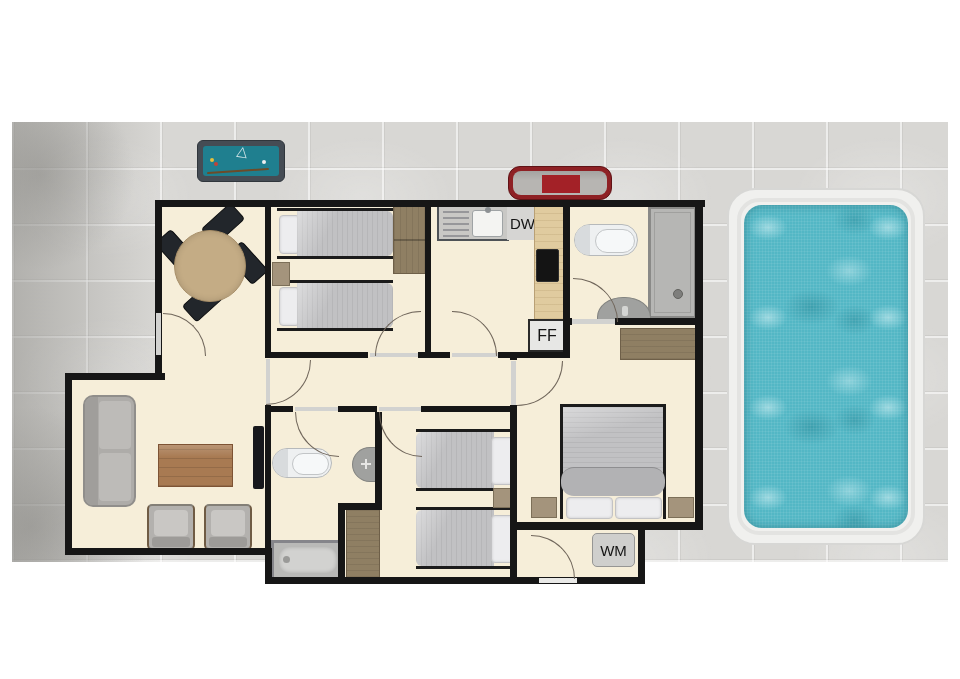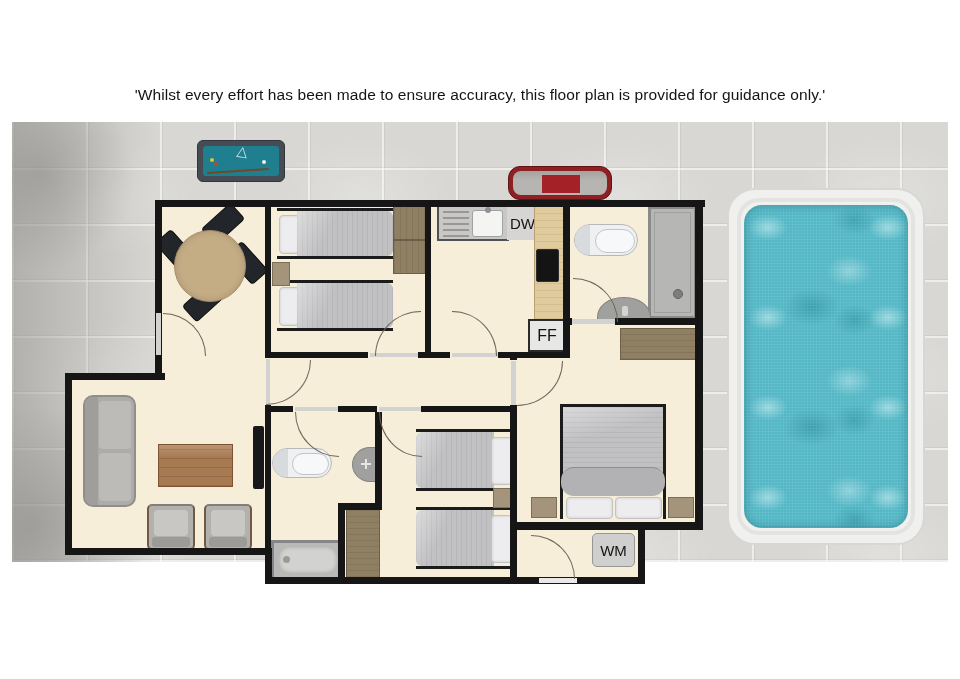--- a/index.html
+++ b/index.html
@@ -44,21 +44,20 @@
             font-size:15px;color:#141414;box-sizing:border-box;}
   .toilet{position:absolute;background:#eef0f1;border:1.5px solid #b6b9bb;border-radius:16px;box-sizing:border-box;}
   .cistern{position:absolute;left:0;top:0;bottom:0;width:15px;background:#d8dbdd;border-radius:14px 0 0 14px;}
   .graybasin{position:absolute;background:#a0a19f;border:1px solid #838481;box-sizing:border-box;}
 </style>
 </head>
 <body>
 
 <div id="canvas">
 
-  <div class="disclaimer">'Whilst every effort has been made to ensure accuracy, this floor plan is provided for guidance only.'</div>
 
   <div class="patio"></div>
 
   <div class="abs" style="left:727px;top:188px;width:198px;height:357px;background:#f0f0ee;border:2px solid #d7d7d5;border-radius:28px;box-sizing:border-box;">
     <div class="abs" style="left:8px;top:8px;width:178px;height:337px;border:4px solid #e3e3e1;border-radius:22px;box-sizing:border-box;"></div>
     <div class="abs" style="left:15px;top:15px;width:164px;height:323px;border-radius:18px;box-shadow:inset 0 0 10px rgba(0,60,70,.35);
       background-color:#53b7c5;
       background-image:
         repeating-linear-gradient(0deg, rgba(255,255,255,.07) 0 1px, transparent 1px 3px),
         repeating-linear-gradient(90deg, rgba(255,255,255,.07) 0 1px, transparent 1px 3px),

